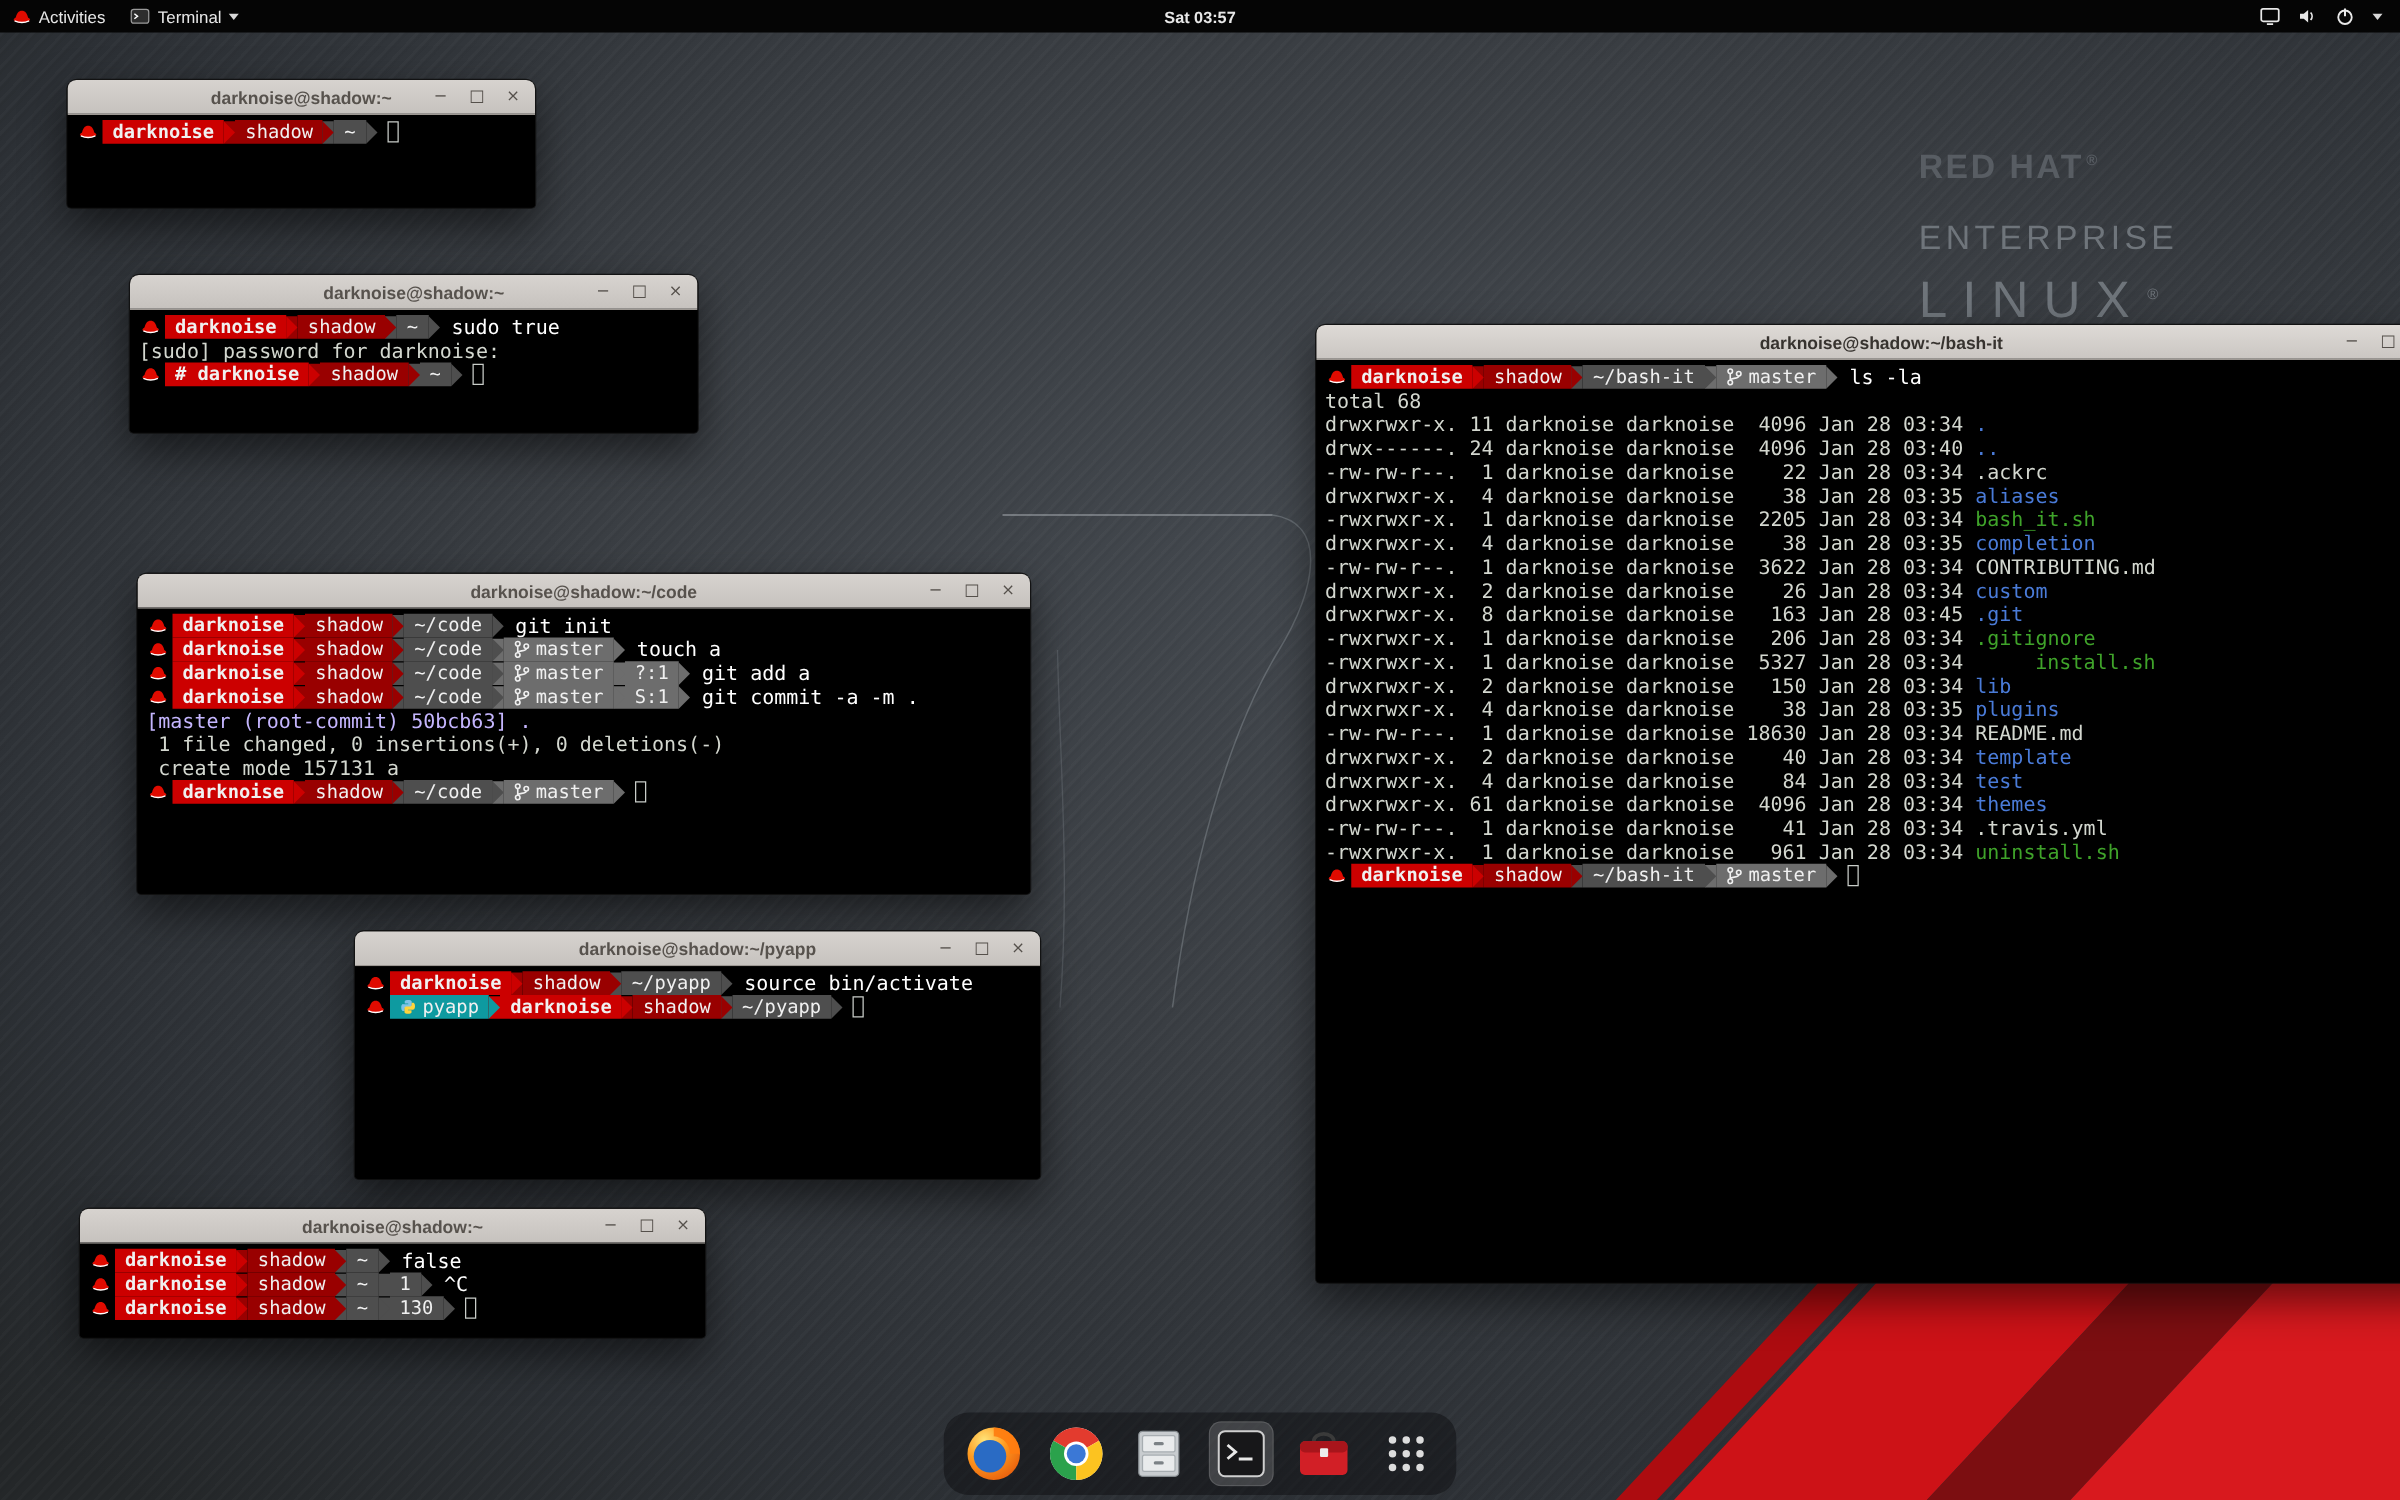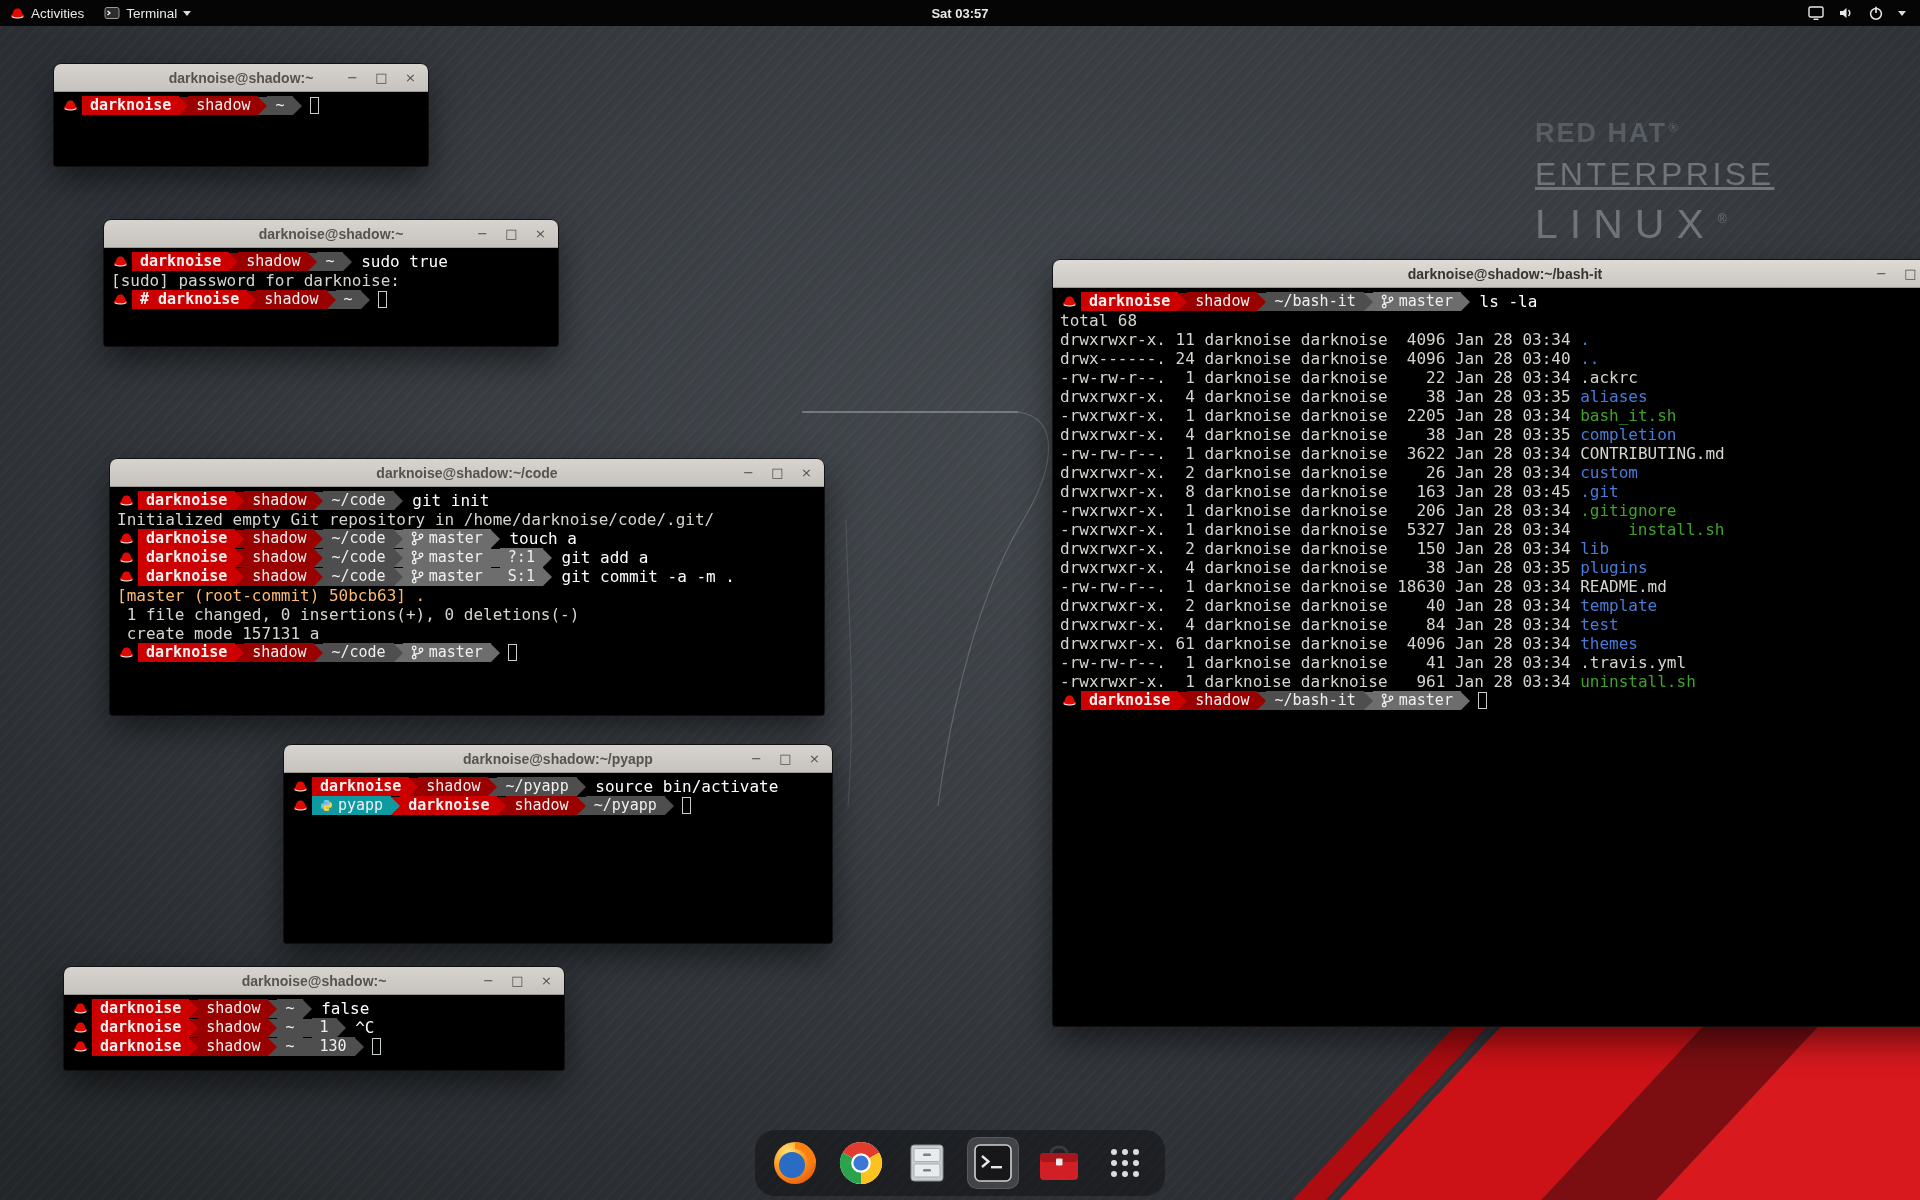--- a/index.html
+++ b/index.html
@@ -9,21 +9,21 @@
   
   .wallpaper { position:absolute; inset:0;
     background: radial-gradient(1500px 1000px at 56% 36%, #43484e 0%, #3a3e43 40%, #2c3035 78%, #242729 100%); }
   .texture { position:absolute; inset:0;
     background: repeating-linear-gradient(133deg, rgba(255,255,255,0.018) 0 2px, rgba(0,0,0,0.030) 3px 5px, rgba(255,255,255,0) 5px 9px); }
   .curves, .stripes-svg { position:absolute; inset:0; }
 
   
   .branding { position:absolute; left:1535px; top:112px; color:#6f757b; user-select:none; }
   .brand1 { font-size:27px; font-weight:bold; letter-spacing:2px; color:#585d63; line-height:32px; }
-  .brand2 { font-size:32px; letter-spacing:3.5px; line-height:45px; margin-top:3px;text-decoration:underline; }
+  .brand2 { font-size:27px; letter-spacing:3.5px; line-height:45px; margin-top:19px; }
   .brand3 { font-size:41px; letter-spacing:12px; line-height:45px; }
   .reg { font-size:12px; vertical-align:super; margin-left:2px; }
 
   
   .topbar { position:absolute; top:0; left:0; right:0; height:26px; background:#050505; color:#e8e8e8;
     display:flex; align-items:center; z-index:900; font-size:13.5px; }
   .tb-left { display:flex; align-items:center; height:100%; }
   .tb-item { display:flex; align-items:center; gap:6px; padding:0 10px; height:100%; }
   .tb-center { position:absolute; left:50%; transform:translateX(-50%); font-weight:bold; font-size:13px;
     height:100%; display:flex; align-items:center; padding:0 10px; }
@@ -240,21 +240,20 @@
             </svg>
           </span>
           <span class="seg b" style="background: rgb(204, 0, 0);"><span>darknoise</span></span>
           <span class="parrow" style="border-left-color: rgb(204, 0, 0); background: rgb(153, 0, 0);"></span>
           <span class="seg" style="background: rgb(153, 0, 0);"><span>shadow</span></span>
           <span class="parrow" style="border-left-color: rgb(153, 0, 0); background: rgb(78, 78, 78);"></span>
           <span class="seg" style="background: rgb(78, 78, 78);"><span>~/code</span></span>
           <span class="parrow" style="border-left-color: rgb(78, 78, 78); background: transparent;"></span>
           <span class="cmd"> git init</span>
         </div>
-        <div class="tline oline"><span style="color: rgb(211, 215, 207);">Initialized empty Git repository in /home/darknoise/code/.git/</span></div>
         <div class="tline pline">
           <span class="hat">
             <svg width="15" height="13" viewBox="0 0 15 13">
               <path d="M2.3 8.4 C3 3.4 5 1.5 7.5 1.5 C10 1.5 12 3.4 12.7 8.4 Z" fill="#e00b00"></path>
               <ellipse cx="7.5" cy="8.7" rx="6.6" ry="2.3" fill="#e00b00"></ellipse>
               <path d="M1.7 9.7 Q7.5 12.4 13.3 9.7" stroke="#fff" stroke-width="1.1" fill="none"></path>
             </svg>
           </span>
           <span class="seg b" style="background: rgb(204, 0, 0);"><span>darknoise</span></span>
           <span class="parrow" style="border-left-color: rgb(204, 0, 0); background: rgb(153, 0, 0);"></span>
@@ -320,21 +319,21 @@
                   <circle cx="3.2" cy="12" r="1.8"></circle>
                   <circle cx="10" cy="5" r="1.8"></circle>
                   <path d="M3.2 4.8 V10.2 M10 6.8 C10 9.5 3.2 8 3.2 10.2"></path>
                 </g>
               </svg></span><span>master</span></span>
           <span class="parrow" style="border-left-color: rgb(109, 109, 109); background: rgb(109, 109, 109);"></span>
           <span class="seg" style="background: rgb(109, 109, 109);"><span>S:1</span></span>
           <span class="parrow" style="border-left-color: rgb(109, 109, 109); background: transparent;"></span>
           <span class="cmd"> git commit -a -m .</span>
         </div>
-        <div class="tline oline"><span style="color: #fdba74;">[master (root-commit) 50bcb63] .</span></div>
+        <div class="tline oline"><span style="color: #c4b5fd;">[master (root-commit) 50bcb63] .</span></div>
         <div class="tline oline"><span style="color: rgb(211, 215, 207);"> 1 file changed, 0 insertions(+), 0 deletions(-)</span></div>
         <div class="tline oline"><span style="color: rgb(211, 215, 207);"> create mode 157131 a</span></div>
         <div class="tline pline">
           <span class="hat">
             <svg width="15" height="13" viewBox="0 0 15 13">
               <path d="M2.3 8.4 C3 3.4 5 1.5 7.5 1.5 C10 1.5 12 3.4 12.7 8.4 Z" fill="#e00b00"></path>
               <ellipse cx="7.5" cy="8.7" rx="6.6" ry="2.3" fill="#e00b00"></ellipse>
               <path d="M1.7 9.7 Q7.5 12.4 13.3 9.7" stroke="#fff" stroke-width="1.1" fill="none"></path>
             </svg>
           </span>

